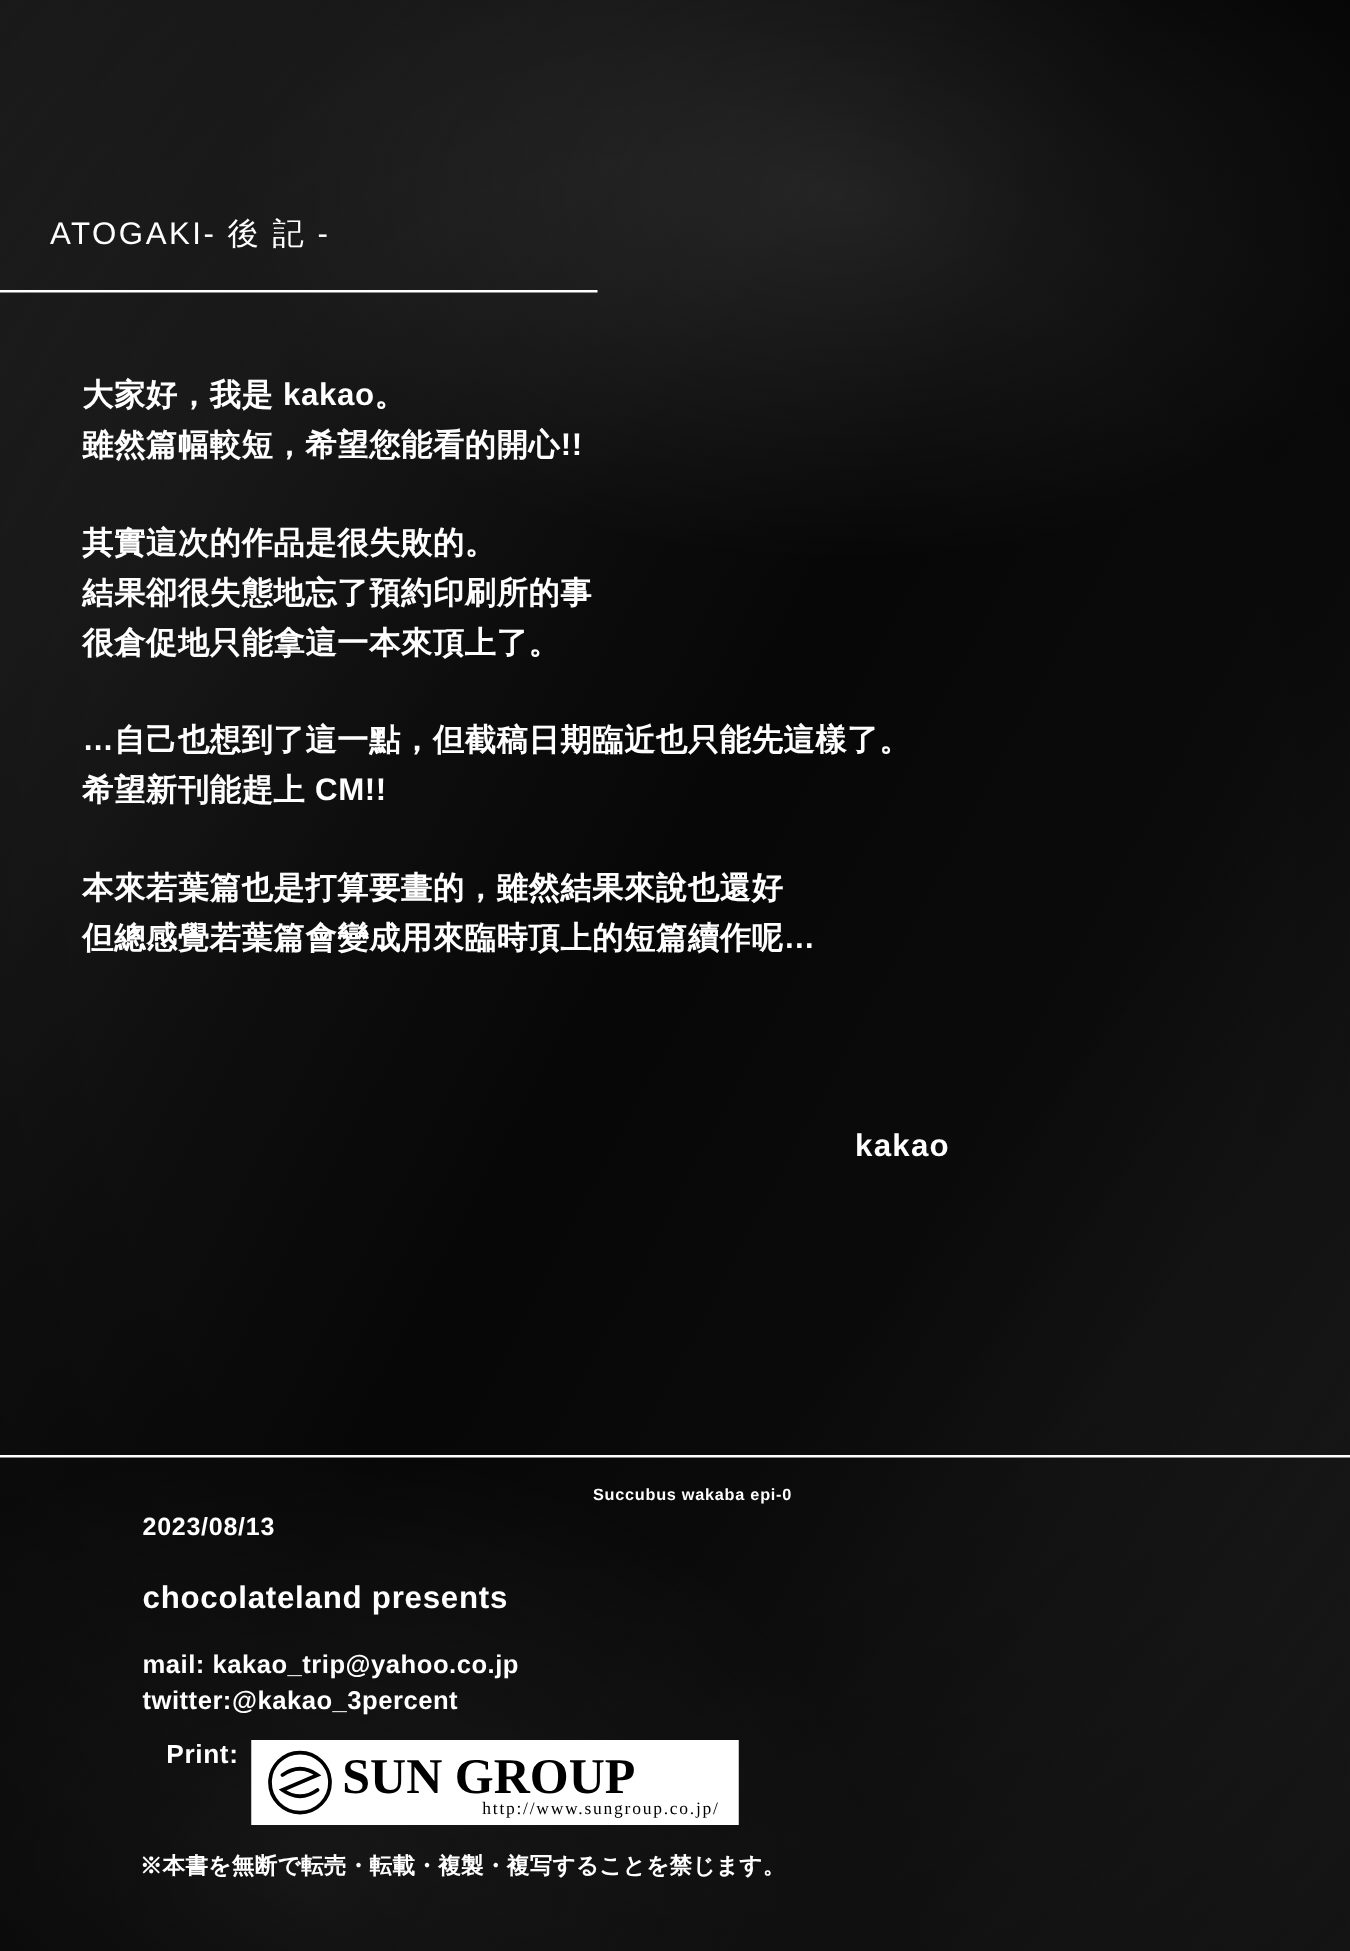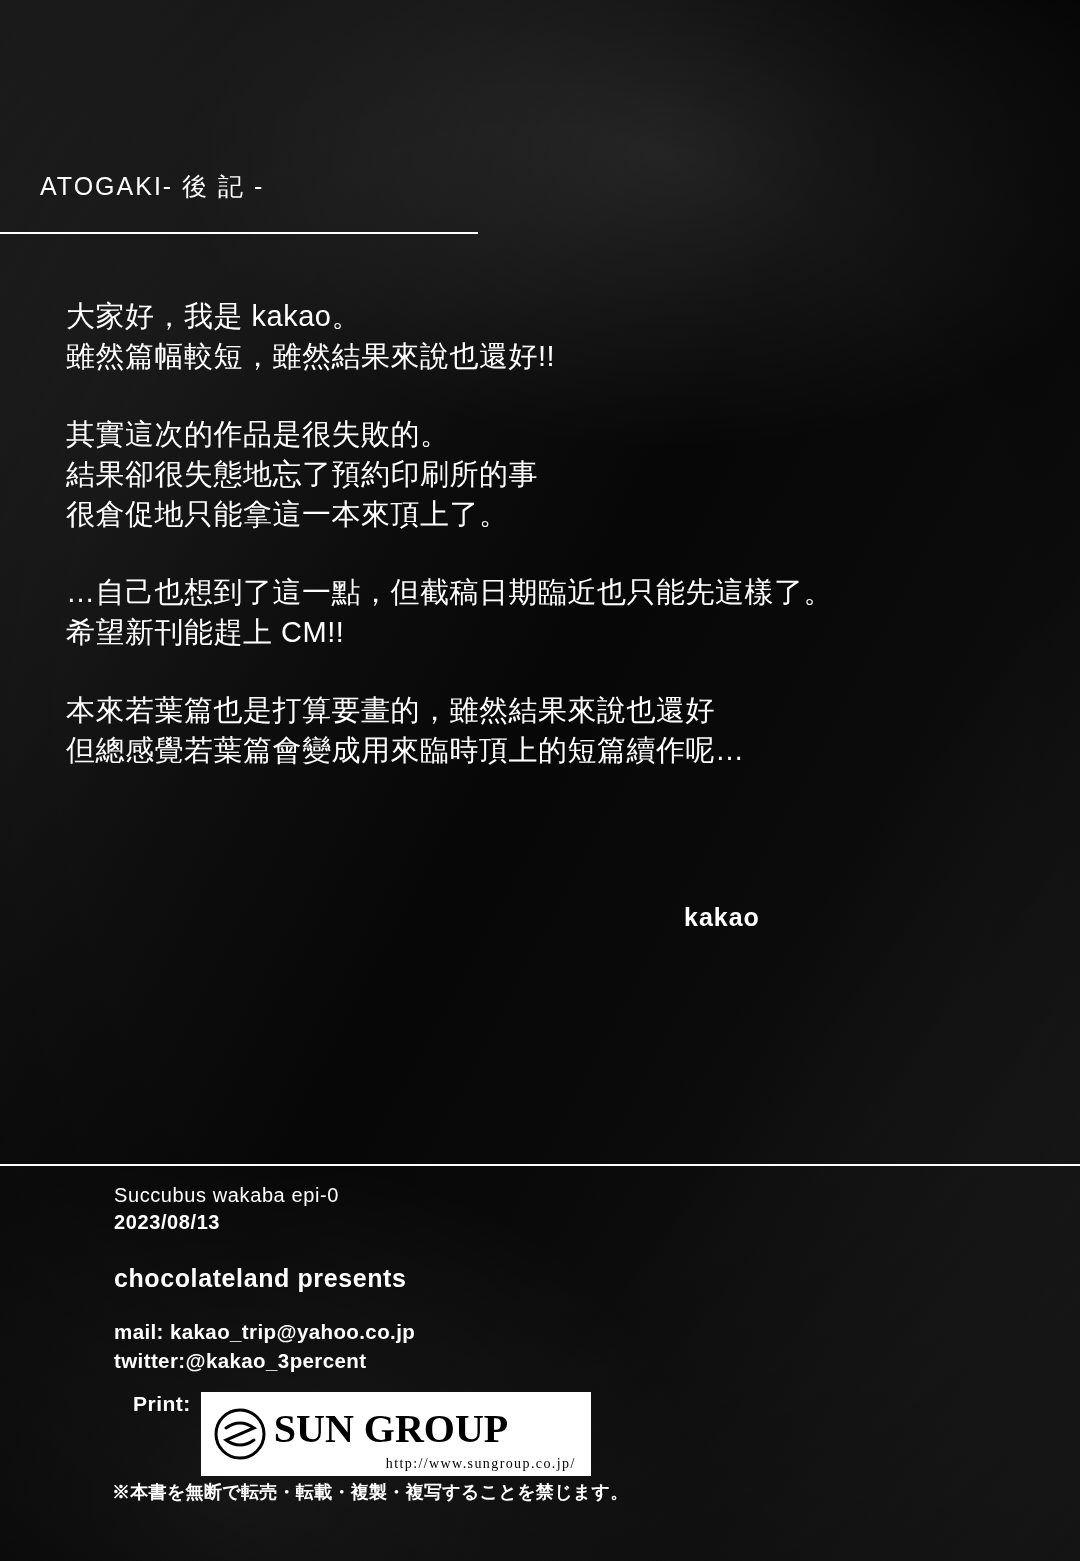--- a/index.html
+++ b/index.html
@@ -65,23 +65,23 @@
     position: absolute;
     left: 66px;
     top: 296px;
     width: 880px;
   }
   .para {
     margin: 0 0 38px 0;
   }
   .para:last-child { margin-bottom: 0; }
   .line {
-    font-size: 29px;
+    font-size: 25px;
     line-height: 40px;
-    font-weight: 400;
+    font-weight: 700;
     letter-spacing: 0.5px;
     white-space: nowrap;
     color: #ffffff;
   }
   .signature {
     position: absolute;
     left: 684px;
     top: 903px;
     font-size: 25px;
     font-weight: 700;
@@ -98,25 +98,26 @@
     height: 2px;
     background: #ffffff;
   }
   .colophon {
     position: absolute;
     left: 114px;
     top: 1182px;
     width: 880px;
   }
   .colophon .work-title {
-    font-size: 20px;
-    font-weight: 400;
+    font-size: 13px;
+    font-weight: 700;
     letter-spacing: 0.6px;
     line-height: 27px;
     color: #ffffff;
+    text-align: center;
   }
   .colophon .work-date {
     font-size: 20px;
     font-weight: 700;
     letter-spacing: 0.6px;
     line-height: 27px;
     color: #ffffff;
   }
   .colophon .circle {
     margin-top: 28px;
@@ -144,21 +145,21 @@
   }
   .print-label {
     font-size: 21px;
     font-weight: 700;
     letter-spacing: 0.5px;
     color: #ffffff;
     margin-right: 10px;
   }
   .printer-logo {
     width: 390px;
-    height: 84px;
+    height: 68px;
     background: #ffffff;
     color: #000000;
     position: relative;
     display: flex;
     align-items: center;
   }
   .printer-mark {
     width: 52px;
     height: 52px;
     margin-left: 13px;
@@ -201,21 +202,21 @@
 
 <div class="page">
   <div class="vignette"></div>
 
   <div class="header-title">ATOGAKI- 後 記 -</div>
   <div class="header-rule"></div>
 
   <div class="afterword">
     <div class="para">
       <div class="line">大家好，我是 kakao。</div>
-      <div class="line">雖然篇幅較短，雖然結果來說也還好!!</div>
+      <div class="line">雖然篇幅較短，希望您能看的開心!!</div>
     </div>
     <div class="para">
       <div class="line">其實這次的作品是很失敗的。</div>
       <div class="line">結果卻很失態地忘了預約印刷所的事</div>
       <div class="line">很倉促地只能拿這一本來頂上了。</div>
     </div>
     <div class="para">
       <div class="line">…自己也想到了這一點，但截稿日期臨近也只能先這樣了。</div>
       <div class="line">希望新刊能趕上 CM!!</div>
     </div>

